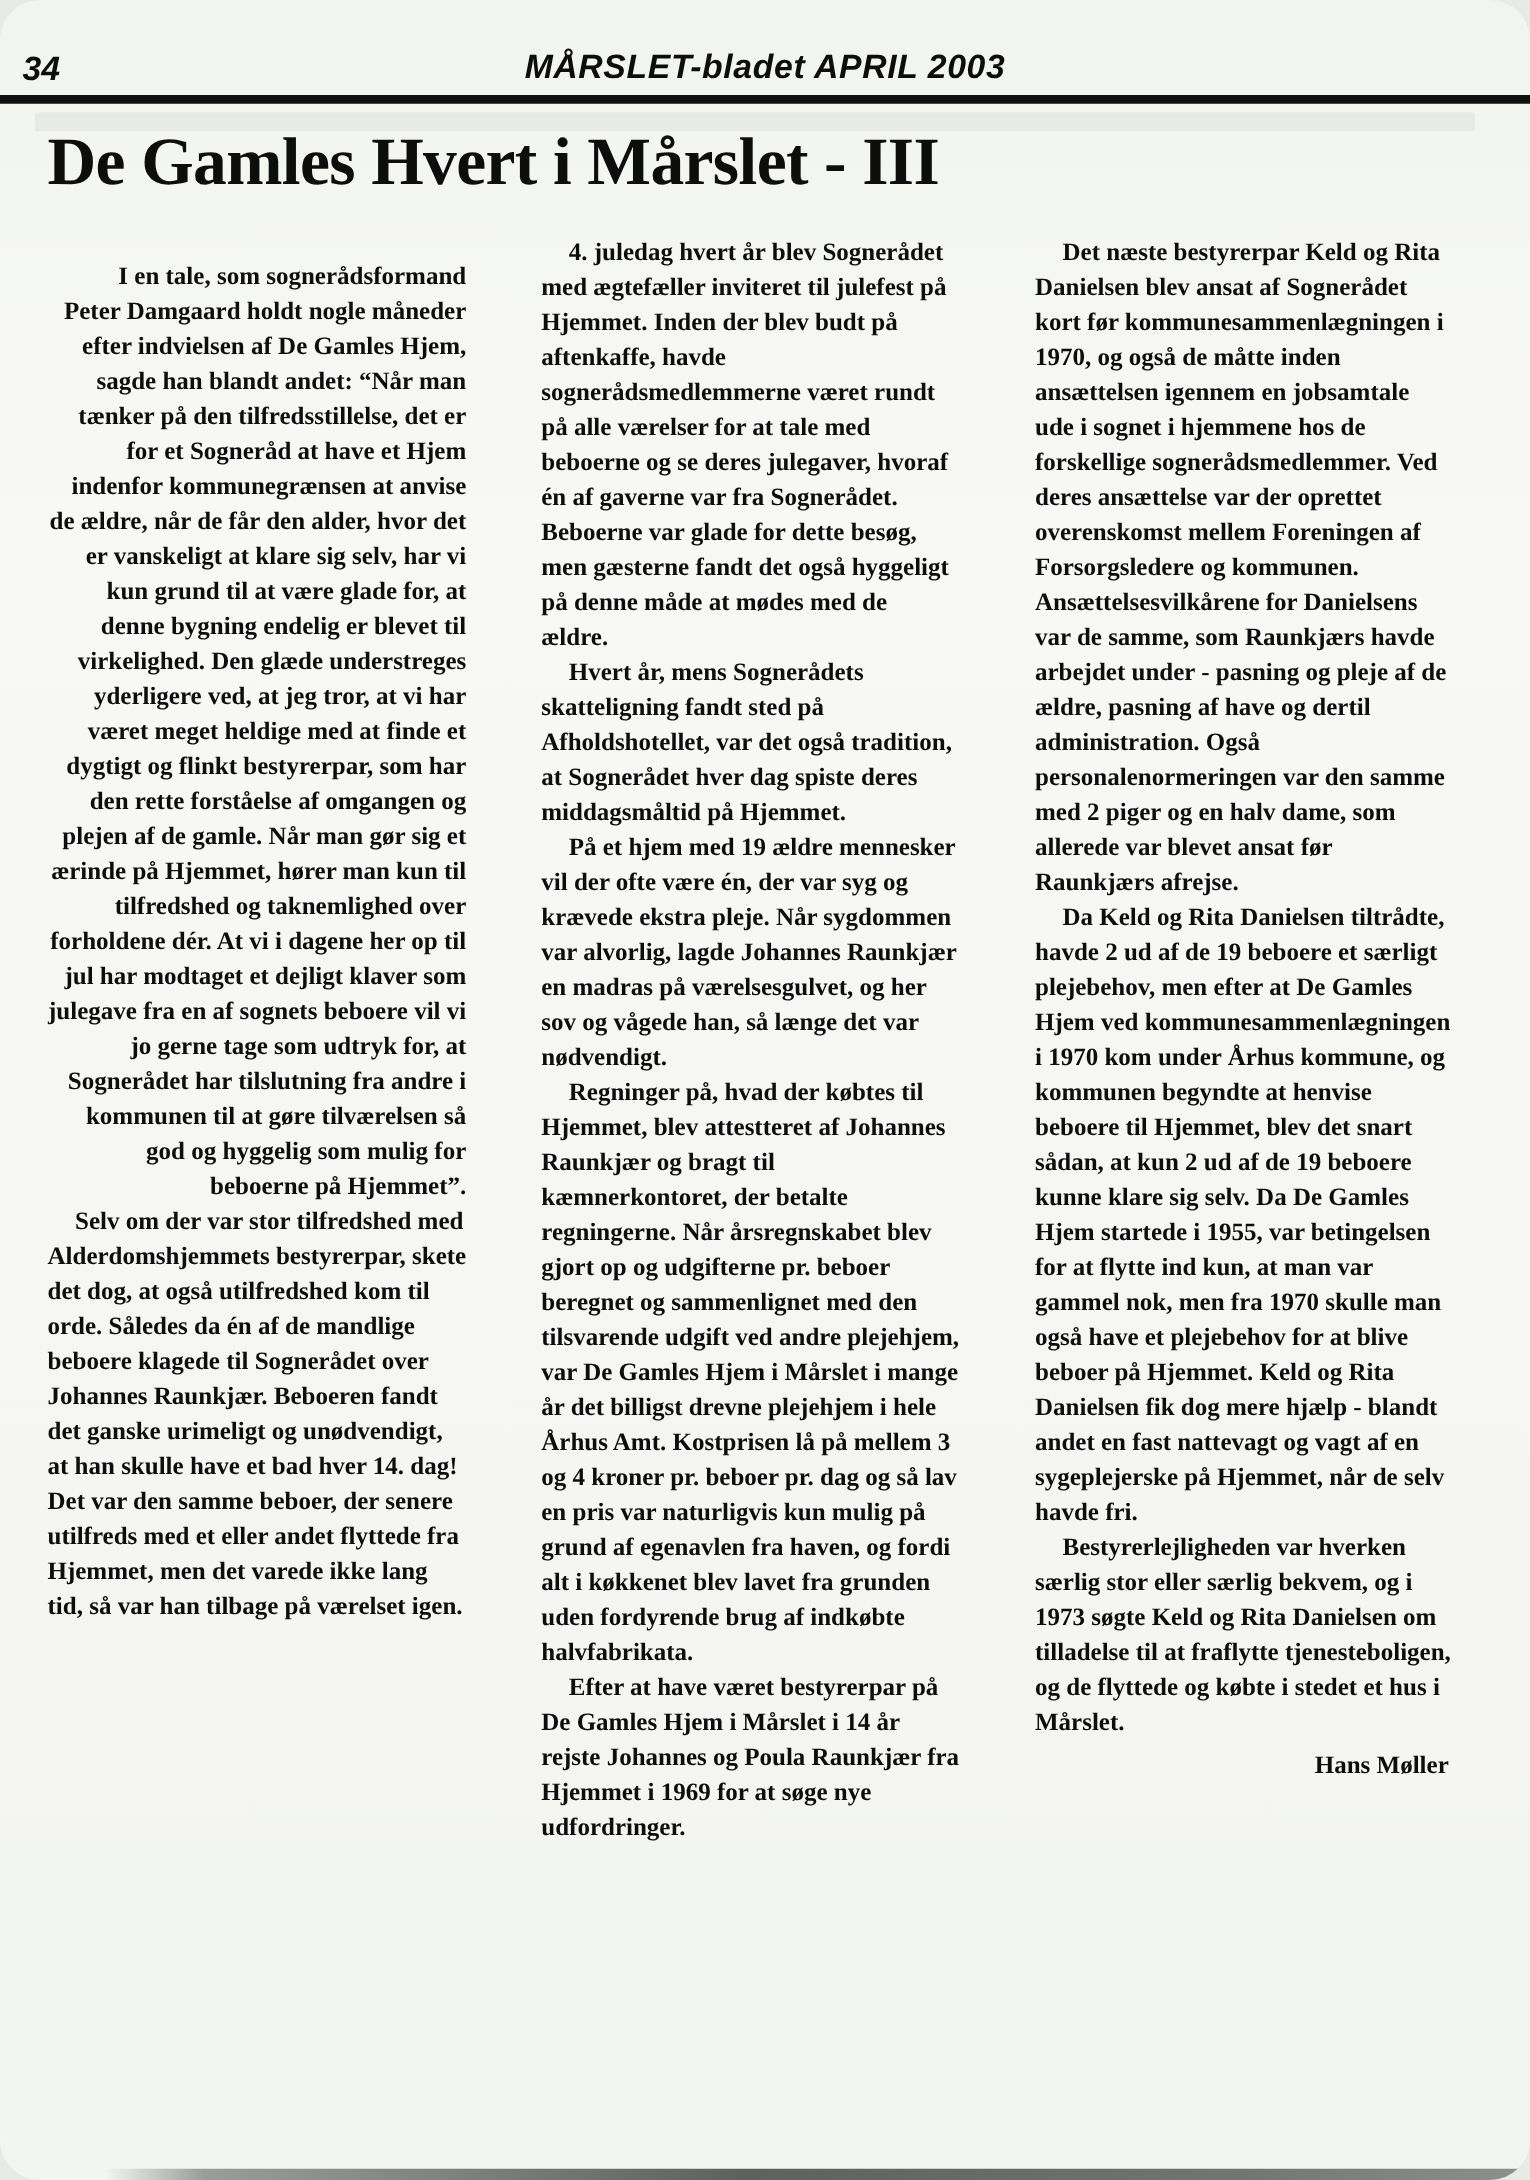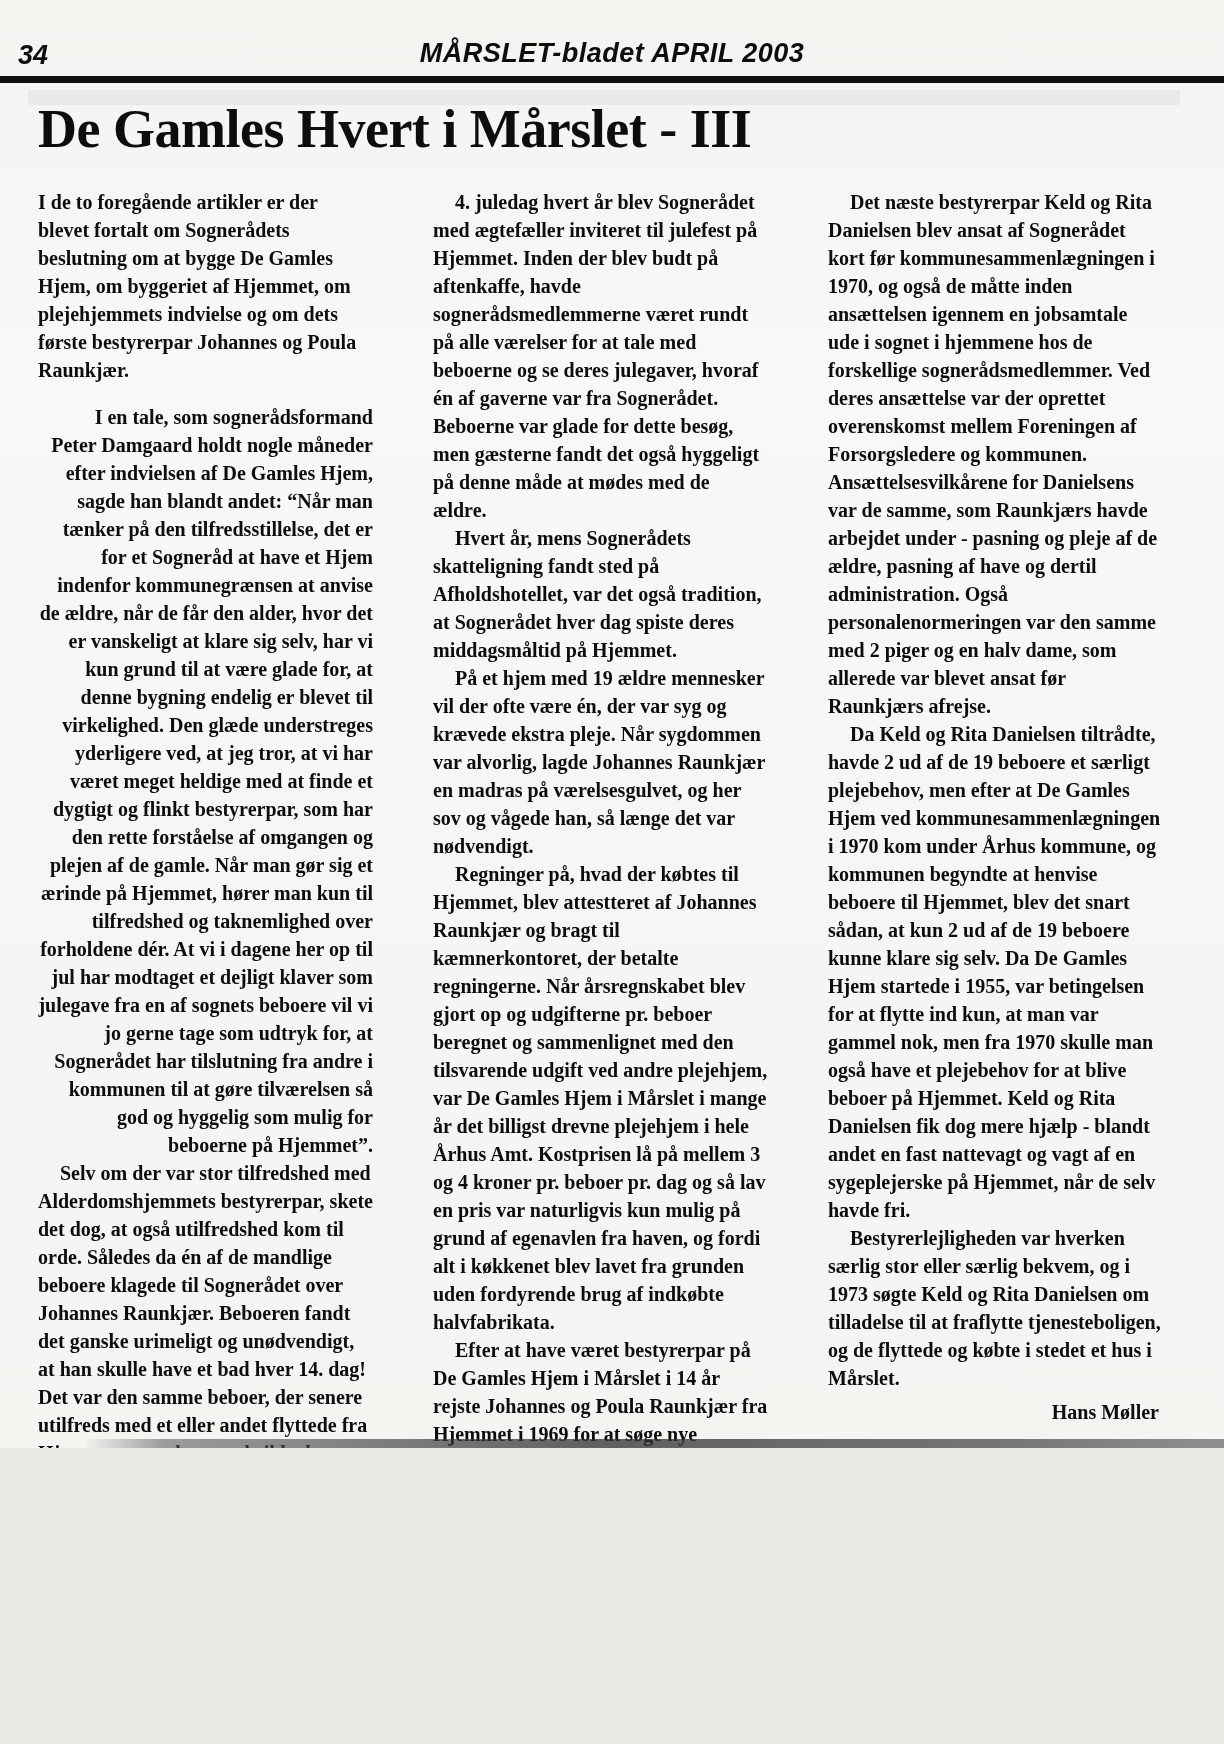--- a/index.html
+++ b/index.html
@@ -3,25 +3,26 @@
 <meta charset="utf-8">
 <style>
   html, body {
     margin: 0;
     padding: 0;
     background: #e8eae6;
   }
   .page {
     position: relative;
     width: 1224px;
-    height: 1448px;
+    height: 1744px;
     overflow: hidden;
     background: linear-gradient(180deg, #f2f4f0 0%, #f8f9f6 25%, #f5f6f3 70%, #f3f5f1 100%);
     font-family: "Liberation Serif", serif;
     color: #0d0d0d;
+    border-radius: 32px;
   }
   .masthead {
     position: absolute;
     top: 38px;
     left: 0;
     right: 0;
     height: 38px;
     font-family: "Liberation Sans", sans-serif;
     font-style: italic;
     font-weight: bold;
@@ -118,21 +119,20 @@
   </header>
 
   <div class="rule"></div>
   <div class="scan-band"></div>
 
   <h1 class="headline">De Gamles Hvert i Mårslet - III</h1>
 
   <div class="columns">
 
     <div class="col">
-      <p>I de to foregående artikler er der blevet fortalt om Sognerådets beslutning om at bygge De Gamles Hjem, om byggeriet af Hjemmet, om plejehjemmets indvielse og om dets første bestyrerpar Johannes og Poula Raunkjær.</p>
       <p class="indent gap">I en tale, som sognerådsformand Peter Damgaard holdt nogle måneder efter indvielsen af De Gamles Hjem, sagde han blandt andet: “Når man tænker på den tilfredsstillelse, det er for et Sogneråd at have et Hjem indenfor kommunegrænsen at anvise de ældre, når de får den alder, hvor det er vanskeligt at klare sig selv, har vi kun grund til at være glade for, at denne bygning endelig er blevet til virkelighed. Den glæde understreges yderligere ved, at jeg tror, at vi har været meget heldige med at finde et dygtigt og flinkt bestyrerpar, som har den rette forståelse af omgangen og plejen af de gamle. Når man gør sig et ærinde på Hjemmet, hører man kun til tilfredshed og taknemlighed over forholdene dér. At vi i dagene her op til jul har modtaget et dejligt klaver som julegave fra en af sognets beboere vil vi jo gerne tage som udtryk for, at Sognerådet har tilslutning fra andre i kommunen til at gøre tilværelsen så god og hyggelig som mulig for beboerne på Hjemmet”.</p>
       <p class="indent">Selv om der var stor tilfredshed med Alderdomshjemmets bestyrerpar, skete det dog, at også utilfredshed kom til orde. Således da én af de mandlige beboere klagede til Sognerådet over Johannes Raunkjær. Beboeren fandt det ganske urimeligt og unødvendigt, at han skulle have et bad hver 14. dag! Det var den samme beboer, der senere utilfreds med et eller andet flyttede fra Hjemmet, men det varede ikke lang tid, så var han tilbage på værelset igen.</p>
     </div>
 
     <div class="col">
       <p class="indent">4. juledag hvert år blev Sognerådet med ægtefæller inviteret til julefest på Hjemmet. Inden der blev budt på aftenkaffe, havde sognerådsmedlemmerne været rundt på alle værelser for at tale med beboerne og se deres julegaver, hvoraf én af gaverne var fra Sognerådet. Beboerne var glade for dette besøg, men gæsterne fandt det også hyggeligt på denne måde at mødes med de ældre.</p>
       <p class="indent">Hvert år, mens Sognerådets skatteligning fandt sted på Afholdshotellet, var det også tradition, at Sognerådet hver dag spiste deres middagsmåltid på Hjemmet.</p>
       <p class="indent">På et hjem med 19 ældre mennesker vil der ofte være én, der var syg og krævede ekstra pleje. Når sygdommen var alvorlig, lagde Johannes Raunkjær en madras på værelsesgulvet, og her sov og vågede han, så længe det var nødvendigt.</p>
       <p class="indent">Regninger på, hvad der købtes til Hjemmet, blev attestteret af Johannes Raunkjær og bragt til kæmnerkontoret, der betalte regningerne. Når årsregnskabet blev gjort op og udgifterne pr. beboer beregnet og sammenlignet med den tilsvarende udgift ved andre plejehjem, var De Gamles Hjem i Mårslet i mange år det billigst drevne plejehjem i hele Århus Amt. Kostprisen lå på mellem 3 og 4 kroner pr. beboer pr. dag og så lav en pris var naturligvis kun mulig på grund af egenavlen fra haven, og fordi alt i køkkenet blev lavet fra grunden uden fordyrende brug af indkøbte halvfabrikata.</p>
       <p class="indent">Efter at have været bestyrerpar på De Gamles Hjem i Mårslet i 14 år rejste Johannes og Poula Raunkjær fra Hjemmet i 1969 for at søge nye udfordringer.</p>

